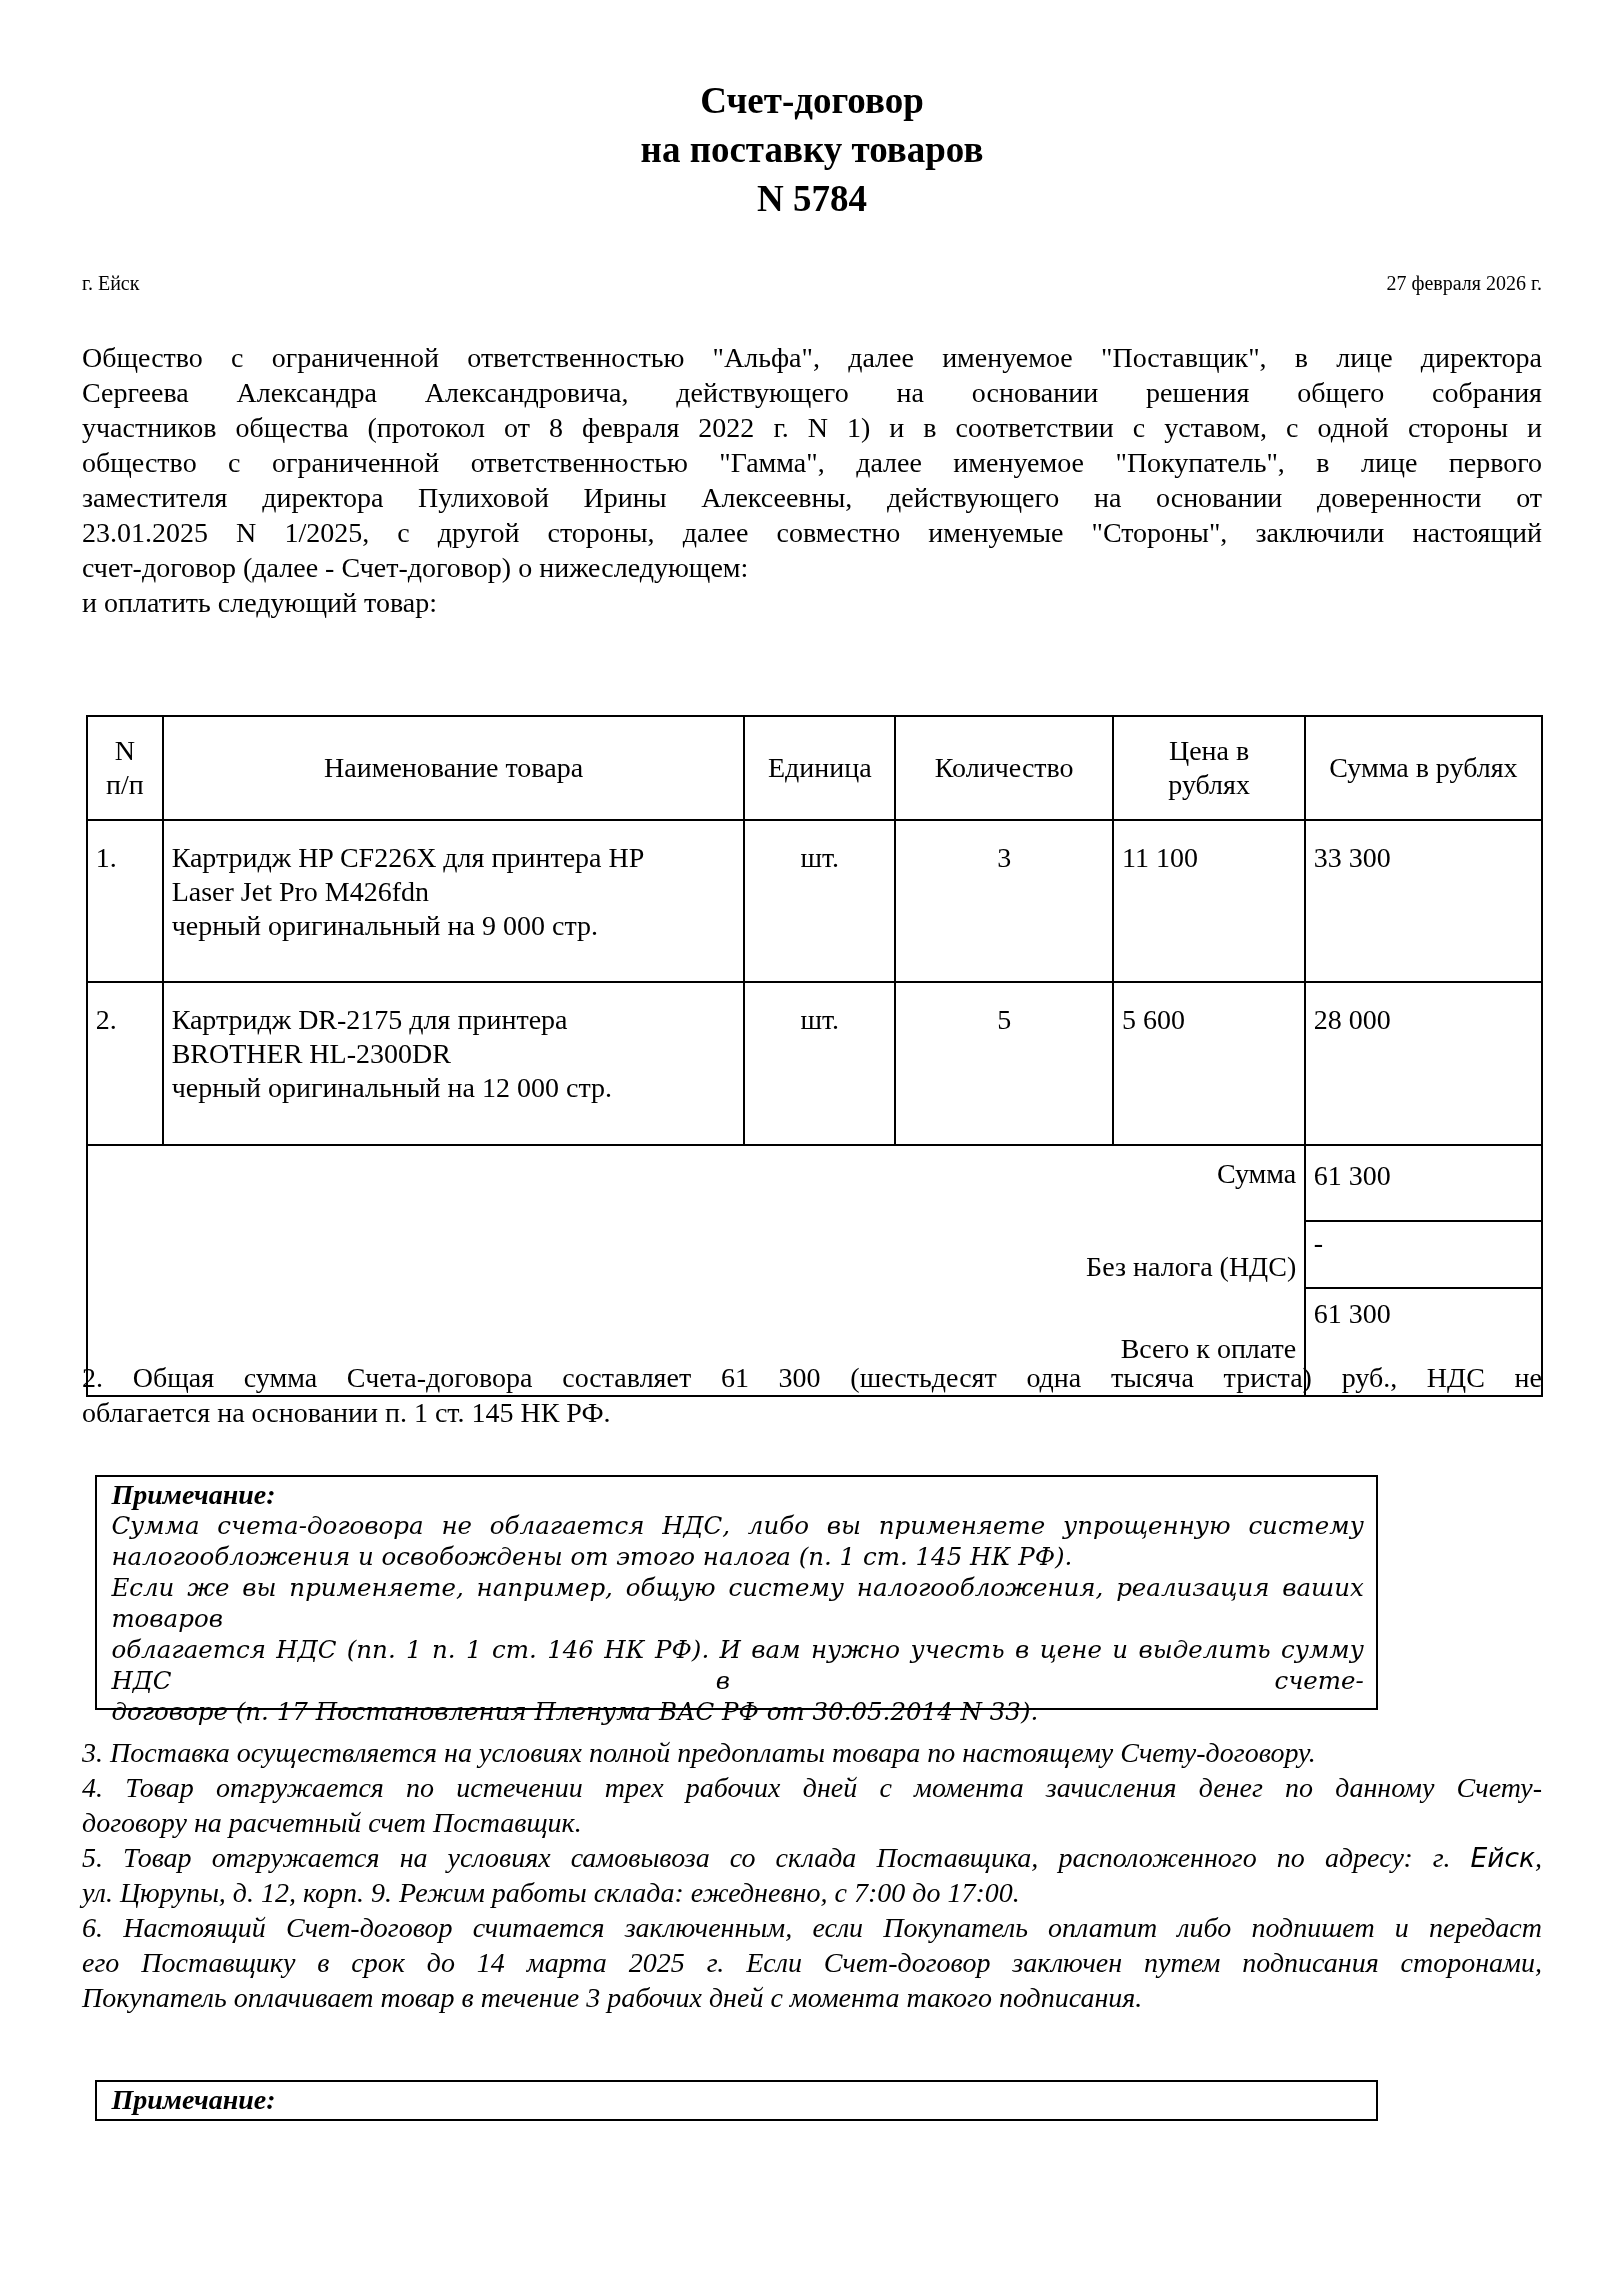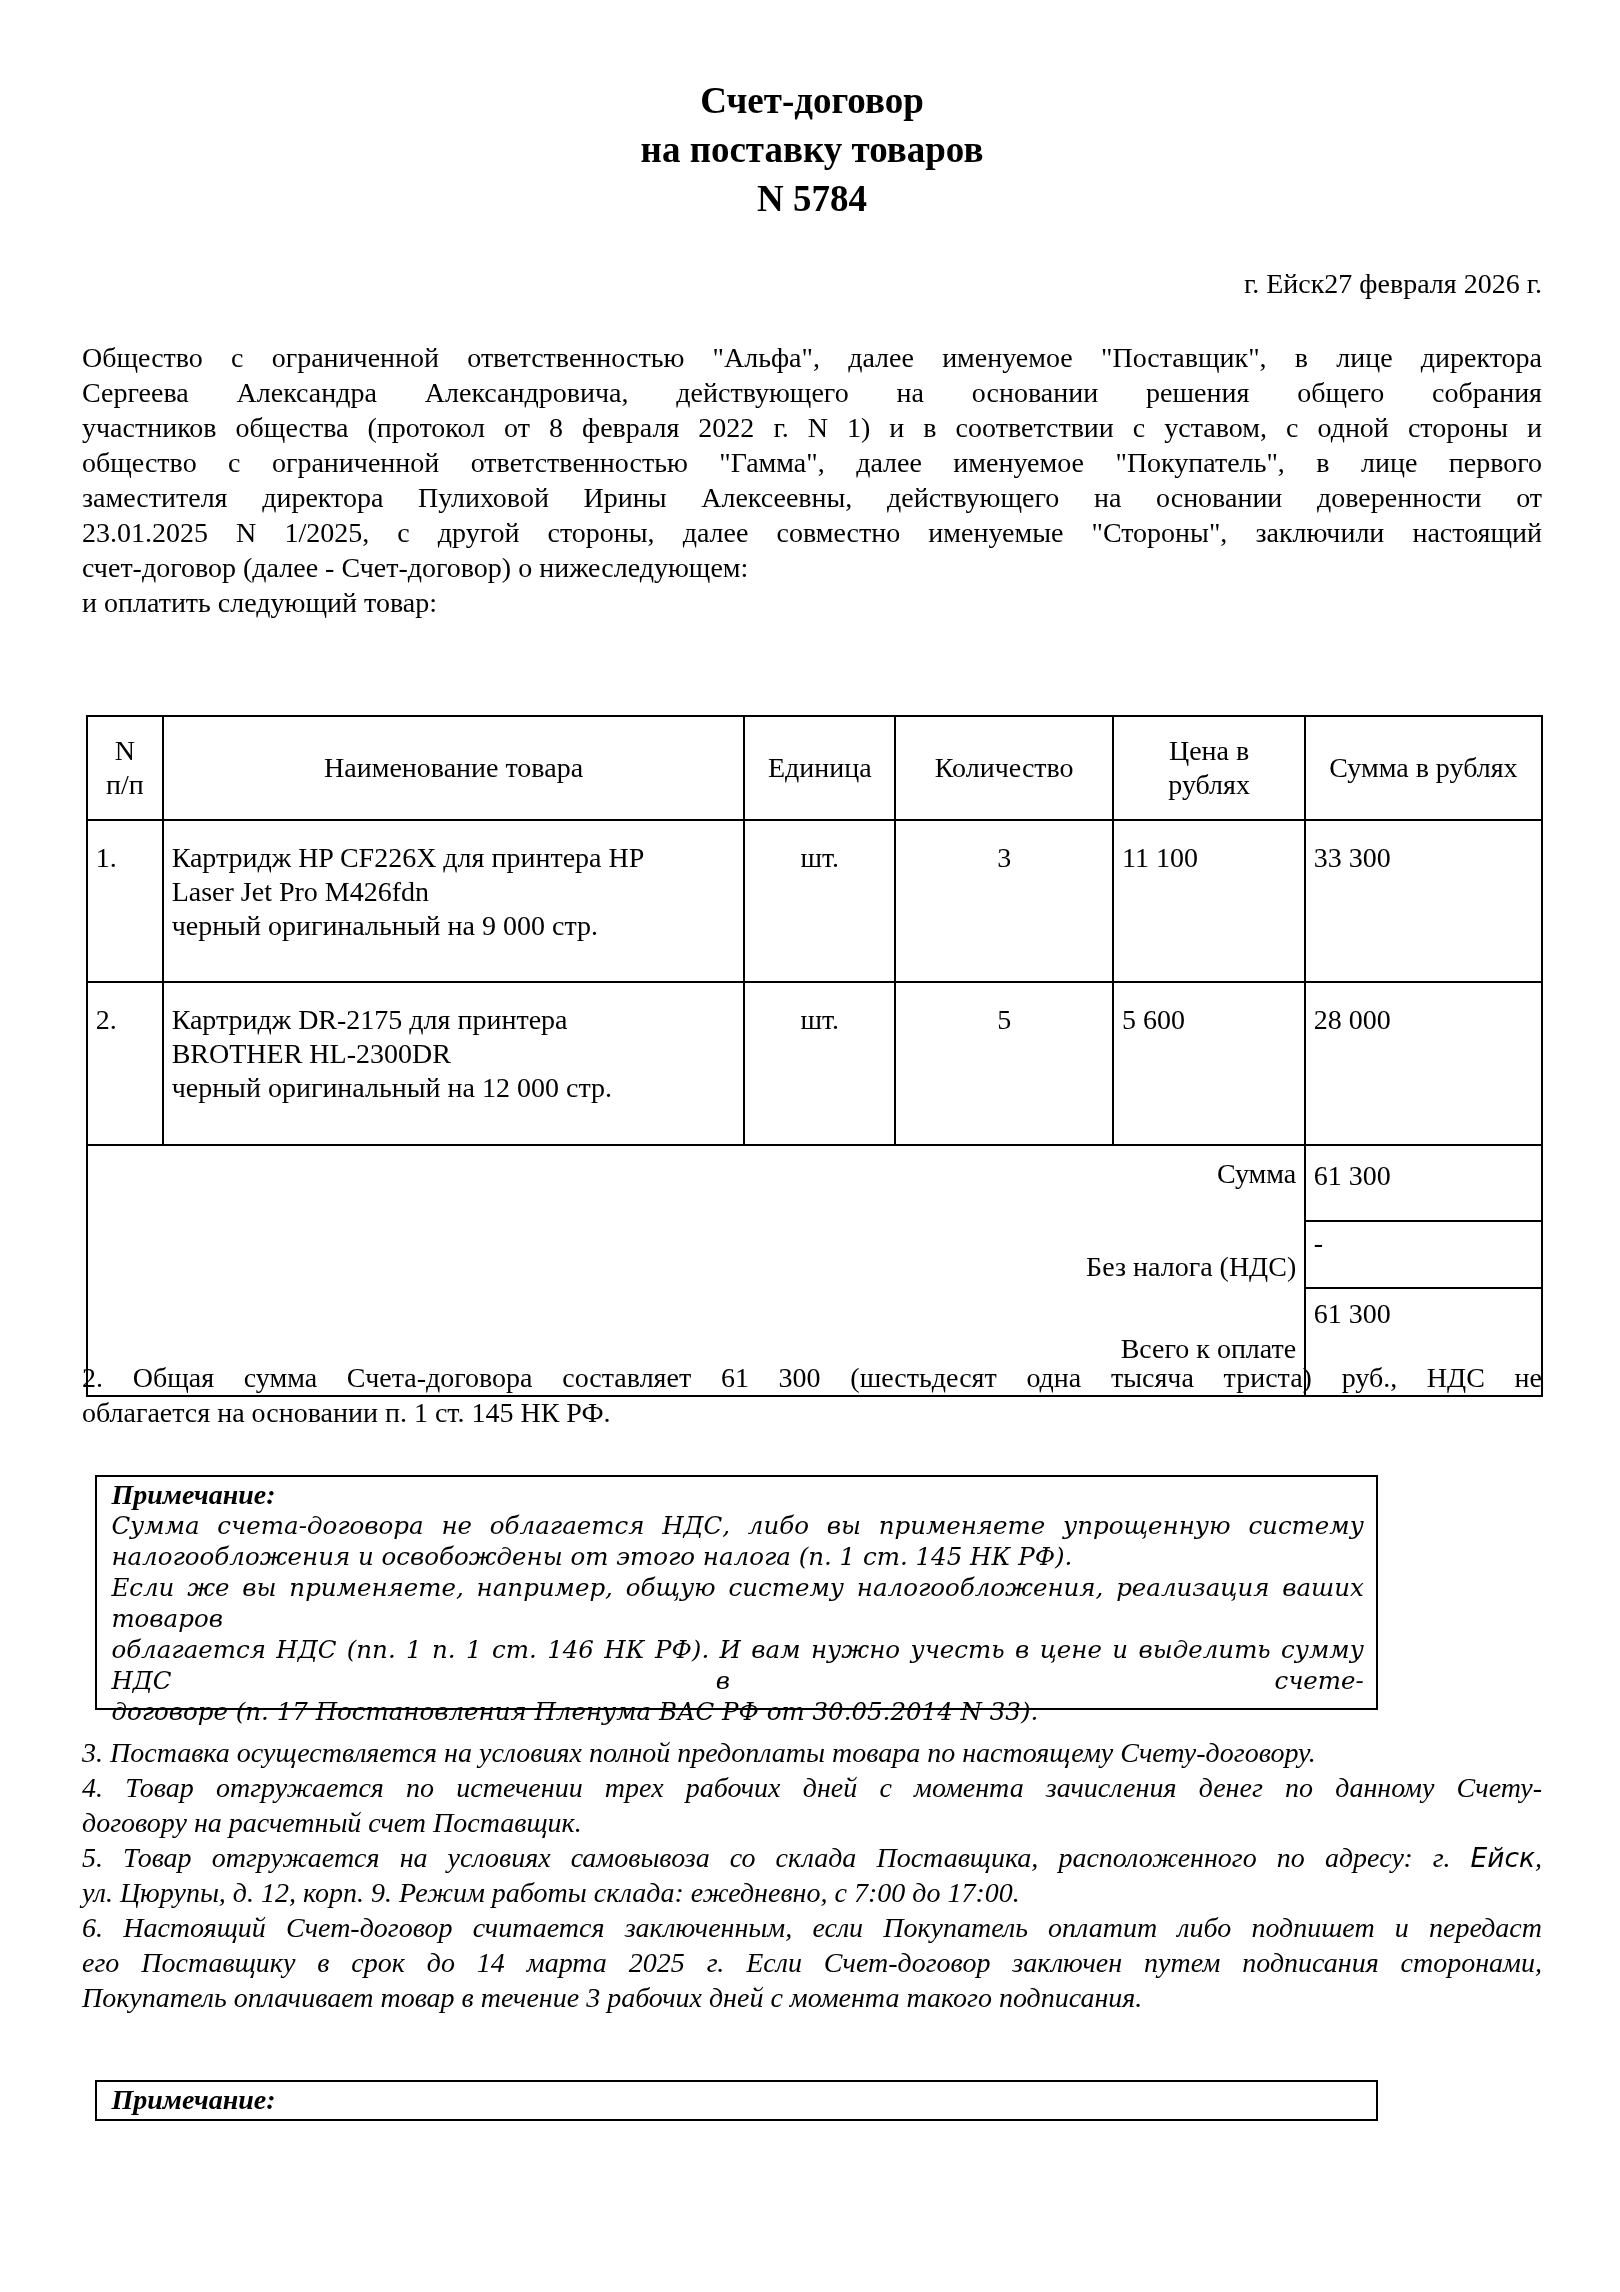--- a/index.html
+++ b/index.html
@@ -24,24 +24,24 @@
       text-align: center;
       font-weight: bold;
       font-size: 37px;
       line-height: 49px;
     }
     .title div { display: block; }
     .meta-row {
       position: absolute;
       left: 0; top: 267px;
       width: 1460px;
-      font-size: 28px;
+      font-size: 20px;
       line-height: 33px;
       display: flex;
-      justify-content: flex-end;
+      justify-content: space-between;
     }
     .para {
       position: absolute;
       left: 0;
       width: 1460px;
       font-size: 28px;
       line-height: 35px;
       text-align: justify;
     }
     .para .line { display: block; text-align: justify; text-align-last: justify; }

